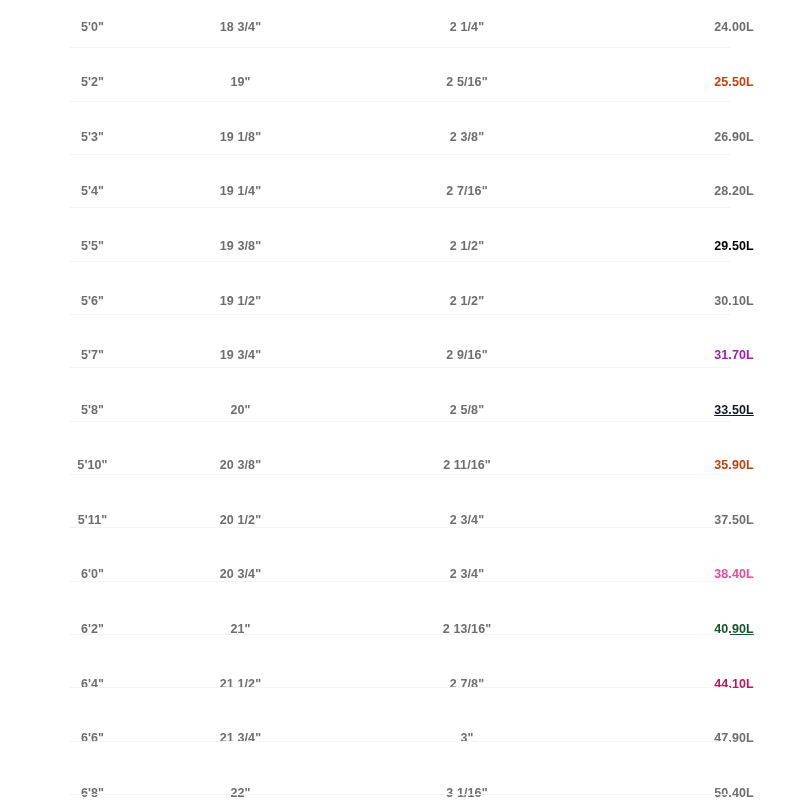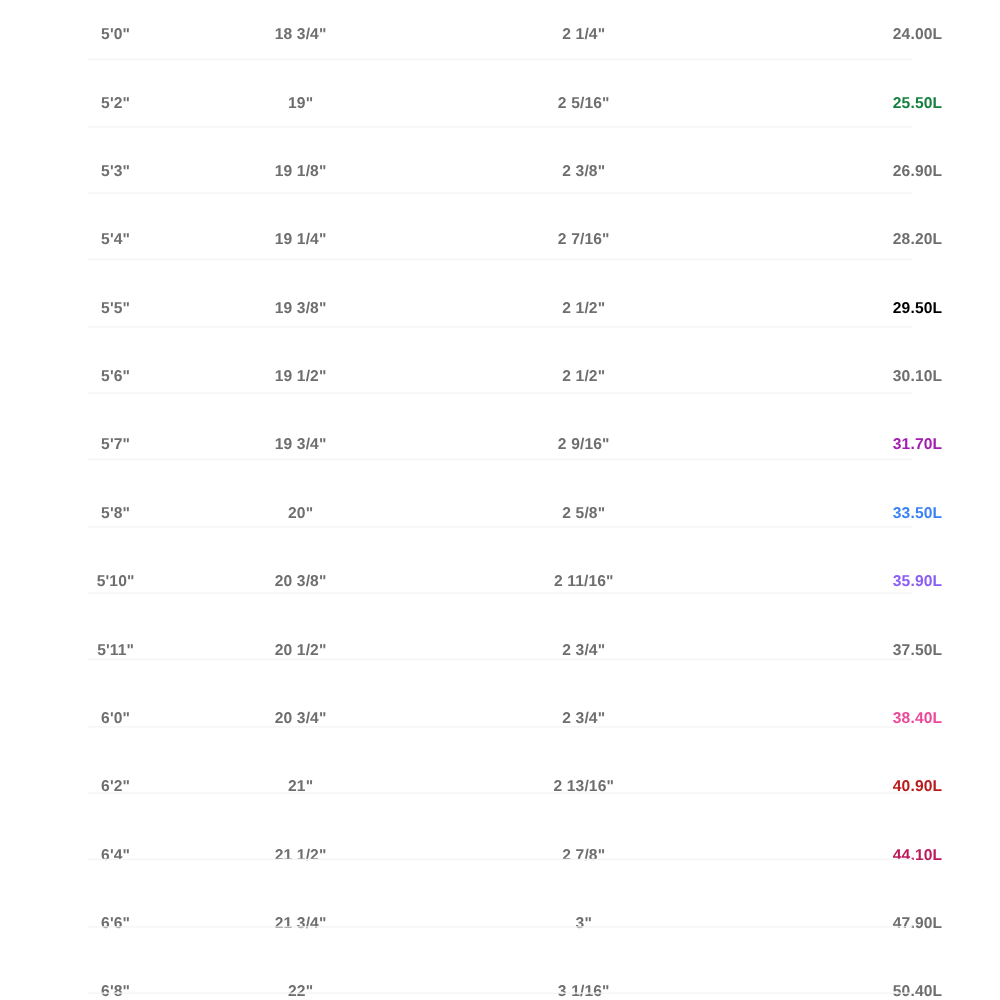--- a/index.html
+++ b/index.html
@@ -104,21 +104,21 @@
         <tr>
           <td class="col-height" style="color: rgb(110, 110, 110);">
             <span class="cell-text">5'2"</span>
           </td>
           <td class="col-length" style="color: rgb(110, 110, 110);">
             <span class="cell-text">19"</span>
           </td>
           <td class="col-width" style="color: rgb(110, 110, 110);">
             <span class="cell-text">2 5/16"</span>
           </td>
-          <td class="col-volume" style="color: #15803d;">
+          <td class="col-volume" style="color: #c2410c;">
             <span class="cell-text">25.50L</span>
           </td>
         </tr>
         <tr>
           <td class="col-height" style="color: rgb(110, 110, 110);">
             <span class="cell-text">5'3"</span>
           </td>
           <td class="col-length" style="color: rgb(110, 110, 110);">
             <span class="cell-text">19 1/8"</span>
           </td>
@@ -188,35 +188,35 @@
         <tr>
           <td class="col-height" style="color: rgb(110, 110, 110);">
             <span class="cell-text">5'8"</span>
           </td>
           <td class="col-length" style="color: rgb(110, 110, 110);">
             <span class="cell-text">20"</span>
           </td>
           <td class="col-width" style="color: rgb(110, 110, 110);">
             <span class="cell-text">2 5/8"</span>
           </td>
-          <td class="col-volume" style="color: #3b82f6;">
+          <td class="col-volume" style="color: #0f172a; text-decoration: underline;">
             <span class="cell-text">33.50L</span>
           </td>
         </tr>
         <tr>
           <td class="col-height" style="color: rgb(110, 110, 110);">
             <span class="cell-text">5'10"</span>
           </td>
           <td class="col-length" style="color: rgb(110, 110, 110);">
             <span class="cell-text">20 3/8"</span>
           </td>
           <td class="col-width" style="color: rgb(110, 110, 110);">
             <span class="cell-text">2 11/16"</span>
           </td>
-          <td class="col-volume" style="color: #8b5cf6;">
+          <td class="col-volume" style="color: #c2410c;">
             <span class="cell-text">35.90L</span>
           </td>
         </tr>
         <tr>
           <td class="col-height" style="color: rgb(110, 110, 110);">
             <span class="cell-text">5'11"</span>
           </td>
           <td class="col-length" style="color: rgb(110, 110, 110);">
             <span class="cell-text">20 1/2"</span>
           </td>
@@ -244,21 +244,21 @@
         <tr>
           <td class="col-height" style="color: rgb(110, 110, 110);">
             <span class="cell-text">6'2"</span>
           </td>
           <td class="col-length" style="color: rgb(110, 110, 110);">
             <span class="cell-text">21"</span>
           </td>
           <td class="col-width" style="color: rgb(110, 110, 110);">
             <span class="cell-text">2 13/16"</span>
           </td>
-          <td class="col-volume" style="color: #b91c1c;">
+          <td class="col-volume" style="color: #14532d; text-decoration: underline;">
             <span class="cell-text">40.90L</span>
           </td>
         </tr>
         <tr>
           <td class="col-height" style="color: rgb(110, 110, 110);">
             <span class="cell-text">6'4"</span>
           </td>
           <td class="col-length" style="color: rgb(110, 110, 110);">
             <span class="cell-text">21 1/2"</span>
           </td>

